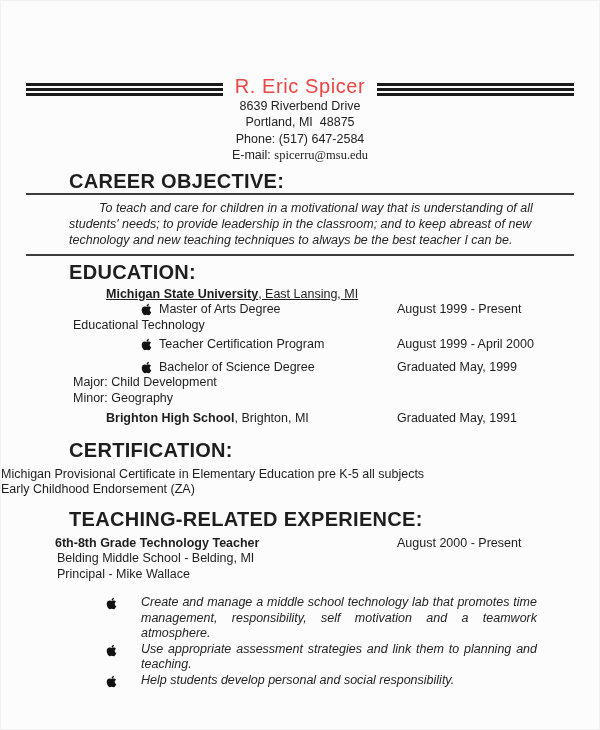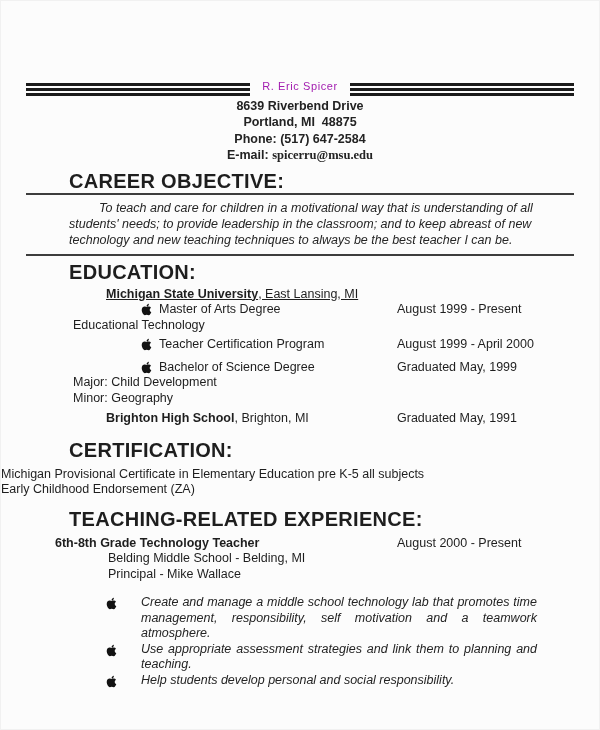--- a/index.html
+++ b/index.html
@@ -10,22 +10,22 @@
   }
   .page {
     width:600px; height:730px; position:relative; overflow:hidden;
     background:#fcfcfc; border:1px solid #f1f1f1;
     color:#1e1e1e; font-size:12.5px; line-height:15.5px;
   }
   
   .name-row { display:flex; align-items:center; margin:78px 25px 0 25px; }
   .hl { flex:1; display:flex; flex-direction:column; gap:2px; position:relative; top:3px; }
   .hl i { display:block; height:3px; background:#1b1b1b; }
-  .person-name { font-size:11px; letter-spacing:.6px; padding:0 12px; white-space:nowrap; color:#a21caf; }
-  .contact { text-align:center; margin-top:3px; font-size:12.5px; line-height:16.5px; color:#232323;font-weight:bold; }
+  .person-name { font-size:20px; letter-spacing:.6px; padding:0 12px; white-space:nowrap; color:#ef4444; }
+  .contact { text-align:center; margin-top:3px; font-size:12.5px; line-height:16.5px; color:#232323; }
   .serif { font-family:"Liberation Serif","DejaVu Serif",serif; }
   
   .heading { font-weight:bold; font-size:20px; letter-spacing:.3px; padding-left:68px; line-height:18px; }
   .rule { height:2px; background:#3d3d3d; margin:0 25px; }
   .obj-heading { margin-top:8px; }
   .rule.under-obj { margin-top:3px; }
   .objective { font-style:italic; padding:5px 57px 0 68px; text-indent:30px; line-height:16px; color:#252525; }
   .rule.above-edu { margin-top:6px; }
   .edu-heading { margin-top:7px; }
   .school-row { position:relative; padding-left:105px; }
@@ -38,21 +38,21 @@
   .mt7 { margin-top:7px; }
   .mt5 { margin-top:5px; }
   .apple { position:absolute; top:1px; width:11px; height:13px; font-style:normal; }
   .item .apple { left:140px; }
   .apple svg { display:block; width:11px; height:13px; }
   .cert-heading { margin-top:14px; }
   .cert-line { }
   .cert-line.first { margin-top:8px; }
   .exp-heading { margin-top:12px; }
   .job-row { position:relative; padding-left:54px; margin-top:8px; }
-  .job-line { padding-left:107px; }
+  .job-line { padding-left:56px; }
   .duties { margin-top:13px; font-style:italic; color:#242424; }
   .duty { position:relative; padding-left:140px; padding-right:62px; text-align:justify; line-height:15.5px; }
   .duty .apple { left:105px; top:2px; }
 </style>
 </head>
 <body>
 
 <div class="page">
 
   <div class="name-row">

